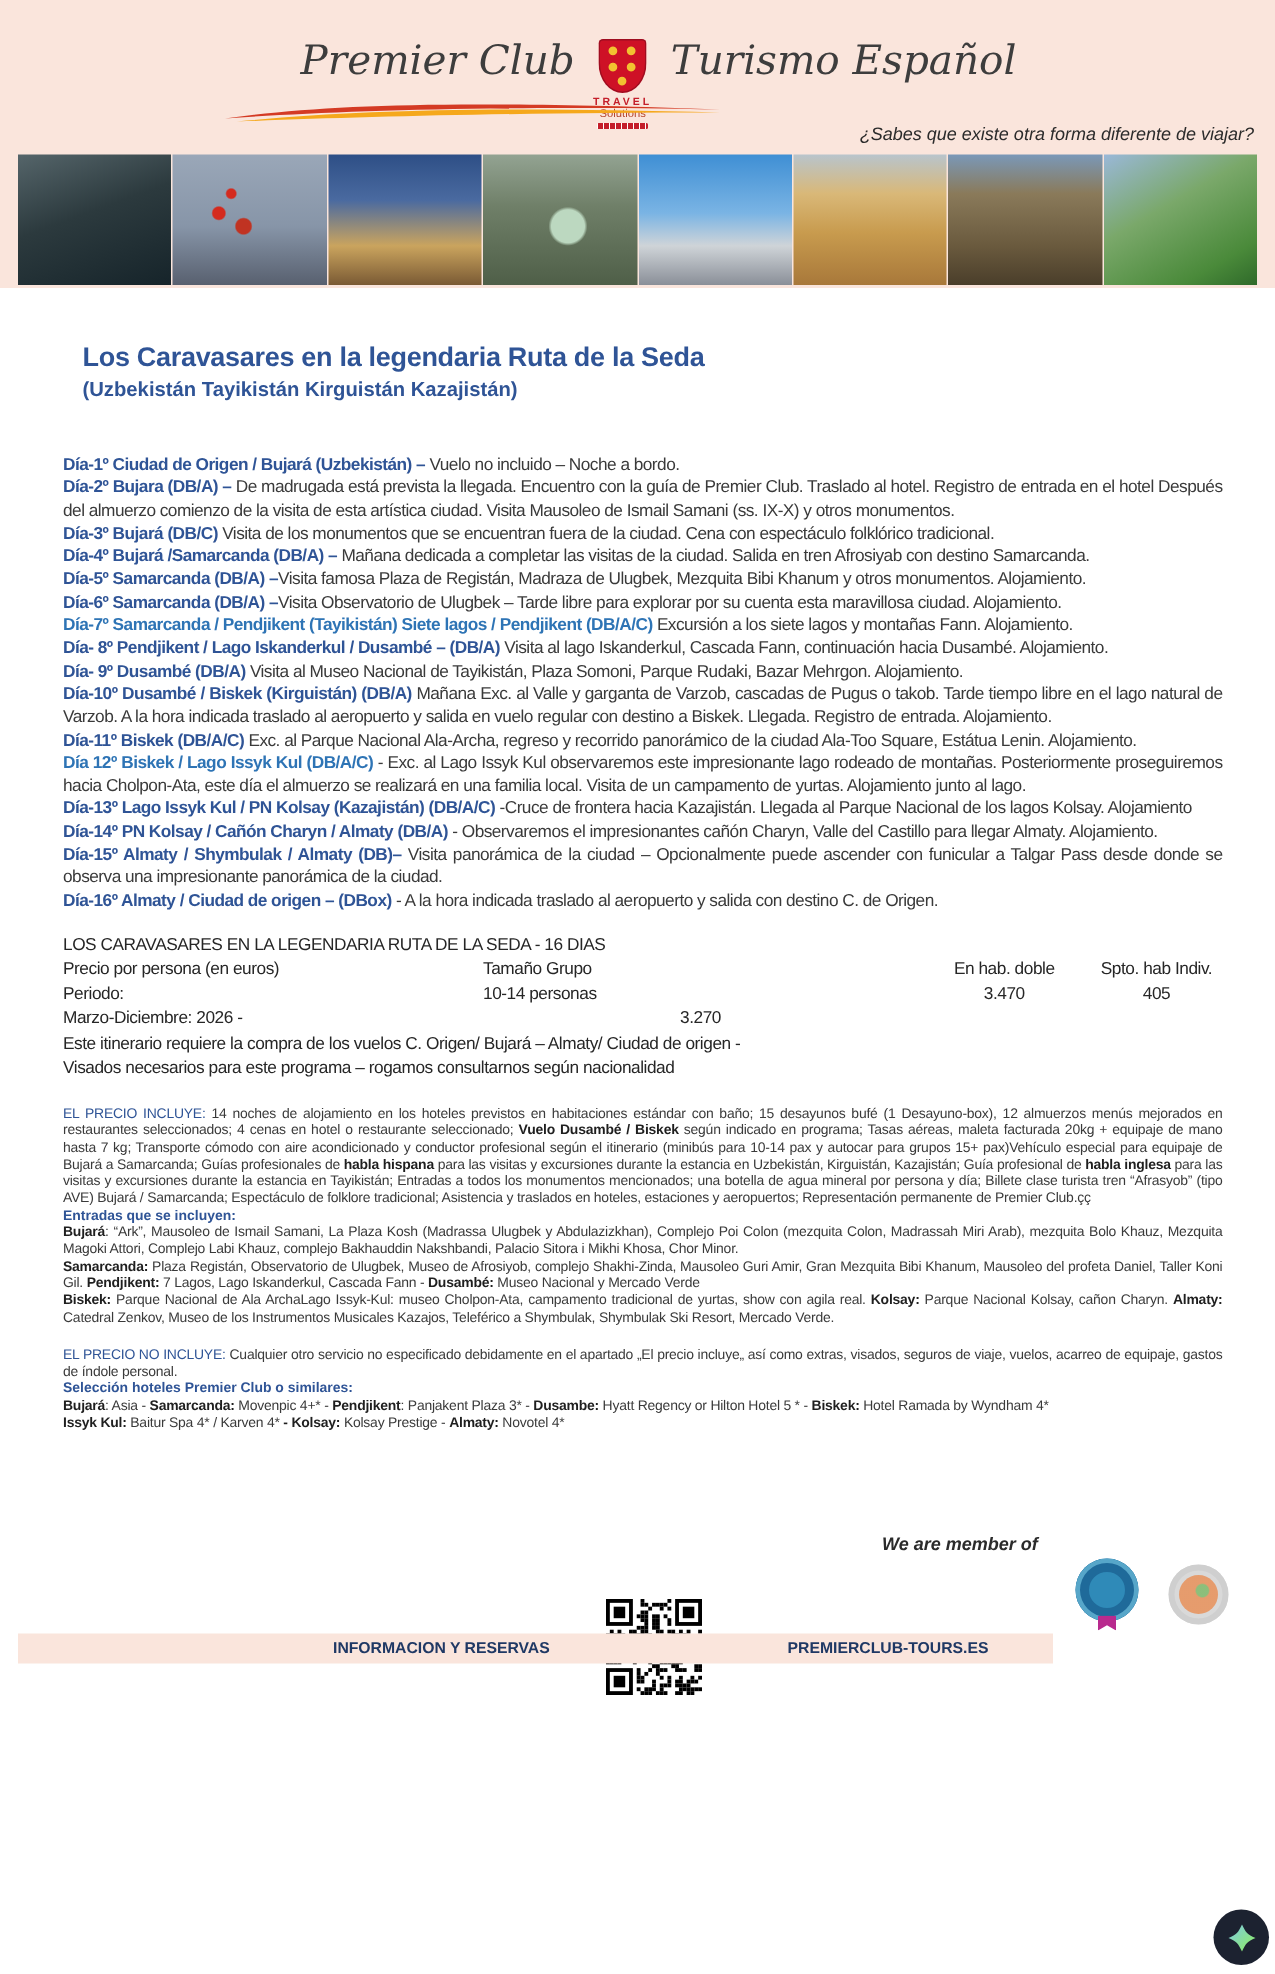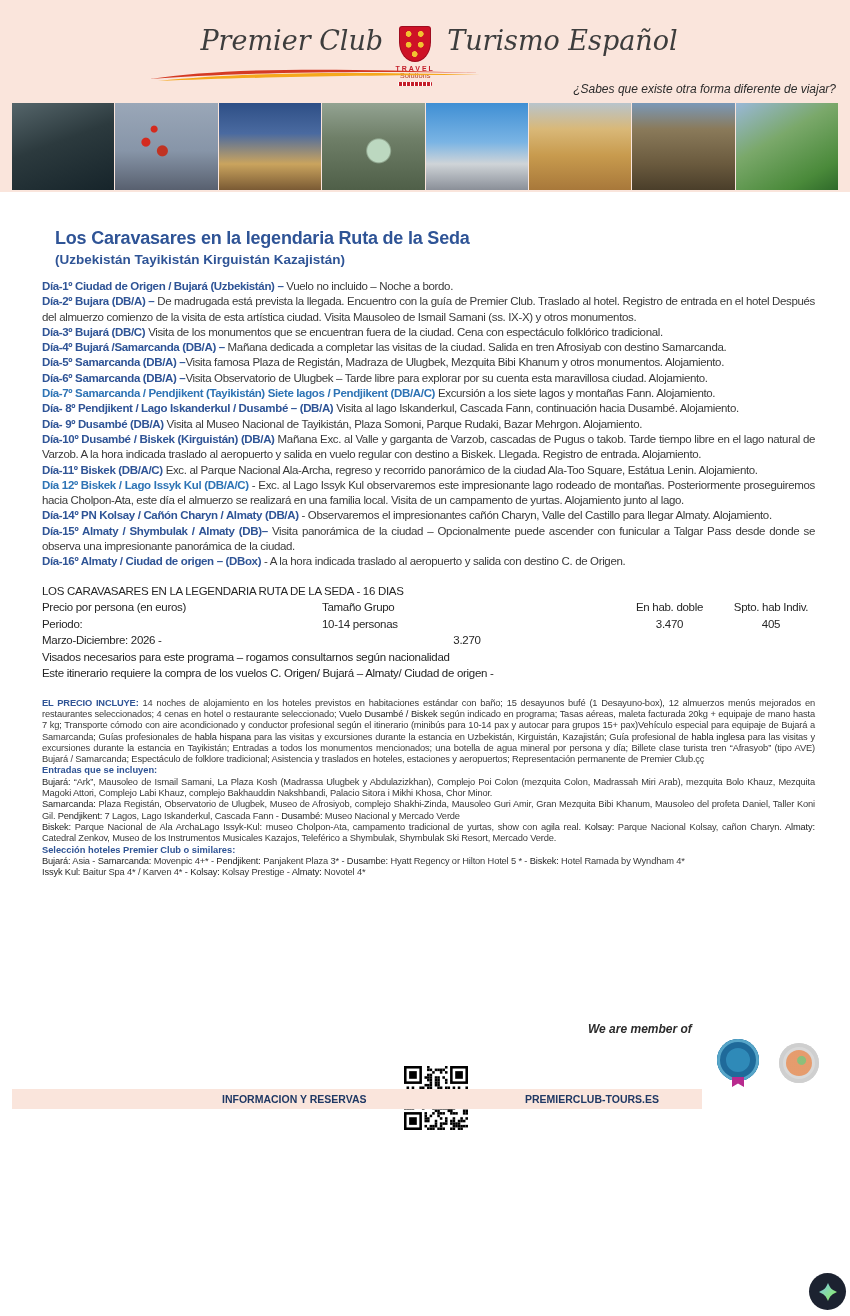--- a/index.html
+++ b/index.html
@@ -42,40 +42,40 @@
        linear-gradient(180deg,#93a392 0%,#6f7f68 40%,#4f5f48 100%);}
   .ph5{background:linear-gradient(180deg,#3f8fd4 0%,#7ab4e4 45%,#cfd4d8 70%,#8a8f98 100%);}
   .ph6{background:linear-gradient(180deg,#b8c4cc 0%,#d9b878 30%,#c89b4e 60%,#a8783a 100%);}
   .ph7{background:linear-gradient(180deg,#7a98b8 0%,#8a7a5a 30%,#6a5a3e 70%,#4a3e2a 100%);}
   .ph8{background:linear-gradient(150deg,#9ab8d8 0%,#7aa86a 40%,#4a8a3a 80%,#2f6a2a 100%);}
 
   
   .content{position:absolute;top:192px;left:42px;width:773px;color:#3a3a3a;}
   h1{margin:36px 0 0 13px;font-size:18px;font-weight:bold;color:#2f5496;letter-spacing:-0.2px;}
   h2{margin:3px 0 0 13px;font-size:13.5px;font-weight:bold;color:#2f5496;}
-  .itin{margin-top:12px;}
+  .itin{margin-top:36px;}
   .it{margin:0;font-size:11.5px;line-height:15.3px;letter-spacing:-0.35px;text-align:justify;}
   .day{font-weight:bold;color:#2f5496;}
   .day.lt{color:#2e74b5;}
 
   .pricing{margin-top:13px;font-size:11.5px;line-height:16.5px;letter-spacing:-0.3px;color:#262626;}
   .pr-title,.pr-note{margin:0;}
   .pr-grid{display:grid;grid-template-columns:280px 290px 115px 88px;}
   .pc{line-height:16.5px;}
   .pc.c2,.pc.c3{text-align:center;}
 
   .small{font-size:9.3px;line-height:11.3px;letter-spacing:-0.15px;margin:0;color:#3a3a3a;}
   .just{text-align:justify;}
   .mt1{margin-top:16px;}
   .mt2{margin-top:13px;}
   .mt3{margin-top:14px;}
   .mt4{margin-top:17px;}
   .sec-head{margin:0;font-size:9.3px;line-height:11.3px;font-weight:bold;color:#2f5496;}
-  .hb{color:#2f5496;font-weight:bold;}
-  .b{font-weight:normal;color:#1f1f1f;}
+  .hb{color:#2f5496;font-weight:normal;}
+  .b{font-weight:bold;color:#1f1f1f;}
 
   
   .member{position:absolute;left:588px;top:1022px;font-size:12px;font-weight:bold;font-style:italic;color:#2b2b2b;}
   .badge{position:absolute;border-radius:50%;}
   .badge-blue{left:717px;top:1039px;width:42px;height:42px;background:#2f8ab8;
       box-shadow:inset 0 0 0 3px #57a6c9, inset 0 0 0 9px #1f6a9a;}
   .badge-blue::after{content:"";position:absolute;left:15px;top:38px;width:12px;height:10px;background:#b82a8e;
       clip-path:polygon(0 0,100% 0,100% 100%,50% 65%,0 100%);}
   .badge-gray{left:779px;top:1043px;width:40px;height:40px;background:#d9d9d9;
       box-shadow:inset 0 0 0 4px #cfcfcf;}
@@ -134,53 +134,55 @@
         <p class="it"><span class="day">Día-3º Bujará (DB/C) </span>Visita de los monumentos que se encuentran fuera de la ciudad. Cena con espectáculo folklórico tradicional.</p>
         <p class="it"><span class="day">Día-4º  Bujará /Samarcanda (DB/A) – </span>Mañana dedicada a completar las visitas de la ciudad. Salida en tren Afrosiyab con destino Samarcanda.</p>
         <p class="it"><span class="day">Día-5º Samarcanda (DB/A) –</span>Visita famosa Plaza de Registán, Madraza de Ulugbek, Mezquita Bibi Khanum y otros monumentos. Alojamiento.</p>
         <p class="it"><span class="day">Día-6º  Samarcanda  (DB/A) –</span>Visita Observatorio de Ulugbek – Tarde libre para explorar por su cuenta esta maravillosa ciudad. Alojamiento.</p>
         <p class="it"><span class="day lt">Día-7º Samarcanda / Pendjikent (Tayikistán) Siete lagos / Pendjikent (DB/A/C) </span>  Excursión a los siete lagos y montañas Fann. Alojamiento.</p>
         <p class="it"><span class="day">Día- 8º  Pendjikent / Lago Iskanderkul / Dusambé – (DB/A)  </span>Visita al lago Iskanderkul, Cascada Fann, continuación hacia Dusambé. Alojamiento.</p>
         <p class="it"><span class="day">Día- 9º Dusambé (DB/A) </span>Visita al Museo Nacional de Tayikistán, Plaza Somoni, Parque Rudaki, Bazar Mehrgon. Alojamiento.</p>
         <p class="it"><span class="day">Día-10º  Dusambé / Biskek (Kirguistán) (DB/A) </span>Mañana Exc. al Valle y garganta de Varzob, cascadas de Pugus o takob. Tarde tiempo libre en el lago natural de Varzob. A la hora indicada traslado al aeropuerto y salida en vuelo regular con destino a Biskek. Llegada. Registro de entrada. Alojamiento.</p>
         <p class="it"><span class="day">Día-11º Biskek  (DB/A/C)  </span>Exc. al Parque Nacional Ala-Archa, regreso y recorrido panorámico de la ciudad Ala-Too Square, Estátua Lenin. Alojamiento.</p>
         <p class="it"><span class="day lt">Día 12º  Biskek / Lago Issyk Kul (DB/A/C) </span>- Exc. al Lago Issyk Kul observaremos este impresionante lago rodeado de montañas. Posteriormente proseguiremos hacia Cholpon-Ata, este día el almuerzo se realizará en una familia local. Visita de un campamento de yurtas. Alojamiento junto al lago.</p>
+        <p class="it"><span class="day">Día-13º Lago Issyk Kul / PN Kolsay (Kazajistán) (DB/A/C) </span>-Cruce de frontera hacia Kazajistán. Llegada al Parque Nacional de los lagos Kolsay. Alojamiento</p>
         <p class="it"><span class="day">Día-14º PN Kolsay / Cañón Charyn / Almaty (DB/A) </span>- Observaremos el impresionantes cañón Charyn, Valle del Castillo para llegar Almaty. Alojamiento.</p>
         <p class="it"><span class="day">Día-15º Almaty / Shymbulak / Almaty (DB)–</span> Visita panorámica de la ciudad – Opcionalmente puede ascender con funicular a Talgar Pass desde donde se observa una impresionante panorámica de la ciudad.</p>
         <p class="it"><span class="day"> Día-16º Almaty / Ciudad de origen –  (DBox) </span>- A la hora indicada traslado al aeropuerto y salida con destino C. de Origen.</p>
       </section>
 
     <section class="pricing">
       <p class="pr-title">LOS CARAVASARES EN LA LEGENDARIA RUTA DE LA SEDA - 16 DIAS</p>
       <div class="pr-grid" id="pgrid">
           <div class="pc c0">Precio por persona (en euros)</div>
           <div class="pc c1">Tamaño Grupo</div>
           <div class="pc c2">En hab. doble</div>
           <div class="pc c3">Spto. hab Indiv.</div>
           <div class="pc c0">Periodo:</div>
           <div class="pc c1">10-14 personas</div>
           <div class="pc c2">3.470</div>
           <div class="pc c3">405</div>
           <div class="pc c0">Marzo-Diciembre: 2026 -</div>
           <div class="pc c2">3.270</div>
           <div class="pc c3"></div>
         </div>
+      <p class="pr-note">Este itinerario requiere la compra de los vuelos C. Origen/ Bujará – Almaty/ Ciudad de origen -</p>
       <p class="pr-note">Visados necesarios para este programa – rogamos consultarnos según nacionalidad</p>
-      <p class="pr-note">Este itinerario requiere la compra de los vuelos C. Origen/ Bujará – Almaty/ Ciudad de origen -</p>
     </section>
 
     <p class="small just mt1"><span class="hb">EL PRECIO INCLUYE: </span><span>14 noches de alojamiento en los hoteles previstos en habitaciones estándar con baño; 15 desayunos bufé (1 Desayuno-box), 12 almuerzos menús mejorados en restaurantes seleccionados; 4 cenas en hotel o restaurante seleccionado; </span><span class="b">Vuelo Dusambé / Biskek</span><span> según indicado en programa; Tasas aéreas, maleta facturada 20kg + equipaje de mano hasta 7 kg; Transporte cómodo con aire acondicionado y conductor profesional según el itinerario (minibús para 10-14 pax y autocar para grupos 15+ pax)Vehículo especial para equipaje de Bujará a Samarcanda; Guías profesionales de </span><span class="b">habla hispana</span><span> para las visitas y excursiones durante la estancia en Uzbekistán, Kirguistán, Kazajistán; Guía profesional de </span><span class="b">habla inglesa</span><span> para las visitas y excursiones durante la estancia en Tayikistán; Entradas a todos los monumentos mencionados; una botella de agua mineral por persona y día; Billete clase turista tren “Afrasyob” (tipo AVE) Bujará / Samarcanda; Espectáculo de folklore tradicional; Asistencia y traslados en hoteles, estaciones y aeropuertos; Representación permanente de Premier Club.çç</span></p>
 
     <section>
       <p class="sec-head mt2">Entradas que se incluyen:</p>
       <p class="small just"><span class="b">Bujará</span><span>: “Ark”, Mausoleo de Ismail Samani, La Plaza Kosh (Madrassa Ulugbek y Abdulazizkhan), Complejo Poi Colon (mezquita Colon, Madrassah Miri Arab), mezquita Bolo Khauz, Mezquita Magoki Attori, Complejo Labi Khauz, complejo Bakhauddin Nakshbandi, Palacio Sitora i Mikhi Khosa, Chor Minor.</span></p>
       <p class="small just"><span class="b">Samarcanda:</span><span> Plaza Registán, Observatorio de Ulugbek, Museo de Afrosiyob, complejo Shakhi-Zinda, Mausoleo Guri Amir, Gran Mezquita Bibi Khanum, Mausoleo del profeta Daniel, Taller Koni Gil. </span><span class="b">Pendjikent:</span><span> 7 Lagos, Lago Iskanderkul, Cascada Fann - </span><span class="b">Dusambé:</span><span> Museo Nacional y Mercado Verde</span></p>
       <p class="small just"><span class="b">Biskek:</span><span> Parque Nacional de Ala ArchaLago Issyk-Kul: museo Cholpon-Ata, campamento tradicional de yurtas, show con agila real. </span><span class="b">Kolsay:</span><span> Parque Nacional Kolsay, cañon Charyn. </span><span class="b">Almaty:</span><span> Catedral Zenkov, Museo de los Instrumentos Musicales Kazajos, Teleférico a Shymbulak, Shymbulak Ski Resort, Mercado Verde.</span></p>
     </section>
 
+    <p class="small just mt3"><span class="hb">EL PRECIO NO INCLUYE: </span><span>Cualquier otro servicio no especificado debidamente en el apartado „El precio incluye„ así como extras, visados, seguros de viaje, vuelos, acarreo de equipaje, gastos de índole personal.</span></p>
 
     <section>
       <p class="sec-head mt4">Selección hoteles Premier Club o similares:</p>
       <p class="small"><span class="b">Bujará</span><span>: Asia  - </span><span class="b">Samarcanda:</span><span> Movenpic 4+* - </span><span class="b">Pendjikent</span><span>: Panjakent Plaza 3* - </span><span class="b">Dusambe:</span><span> Hyatt Regency or Hilton Hotel 5 * - </span><span class="b">Biskek:</span><span> Hotel Ramada by Wyndham 4*</span></p>
       <p class="small"><span class="b">Issyk Kul:</span><span> Baitur Spa 4* / Karven 4* </span><span class="b">- Kolsay:</span><span> Kolsay Prestige  - </span><span class="b">Almaty:</span><span>  Novotel 4*</span></p>
     </section>
   </main>
 
   <div class="member">We are member of</div>
   <div class="badge badge-blue"></div>

